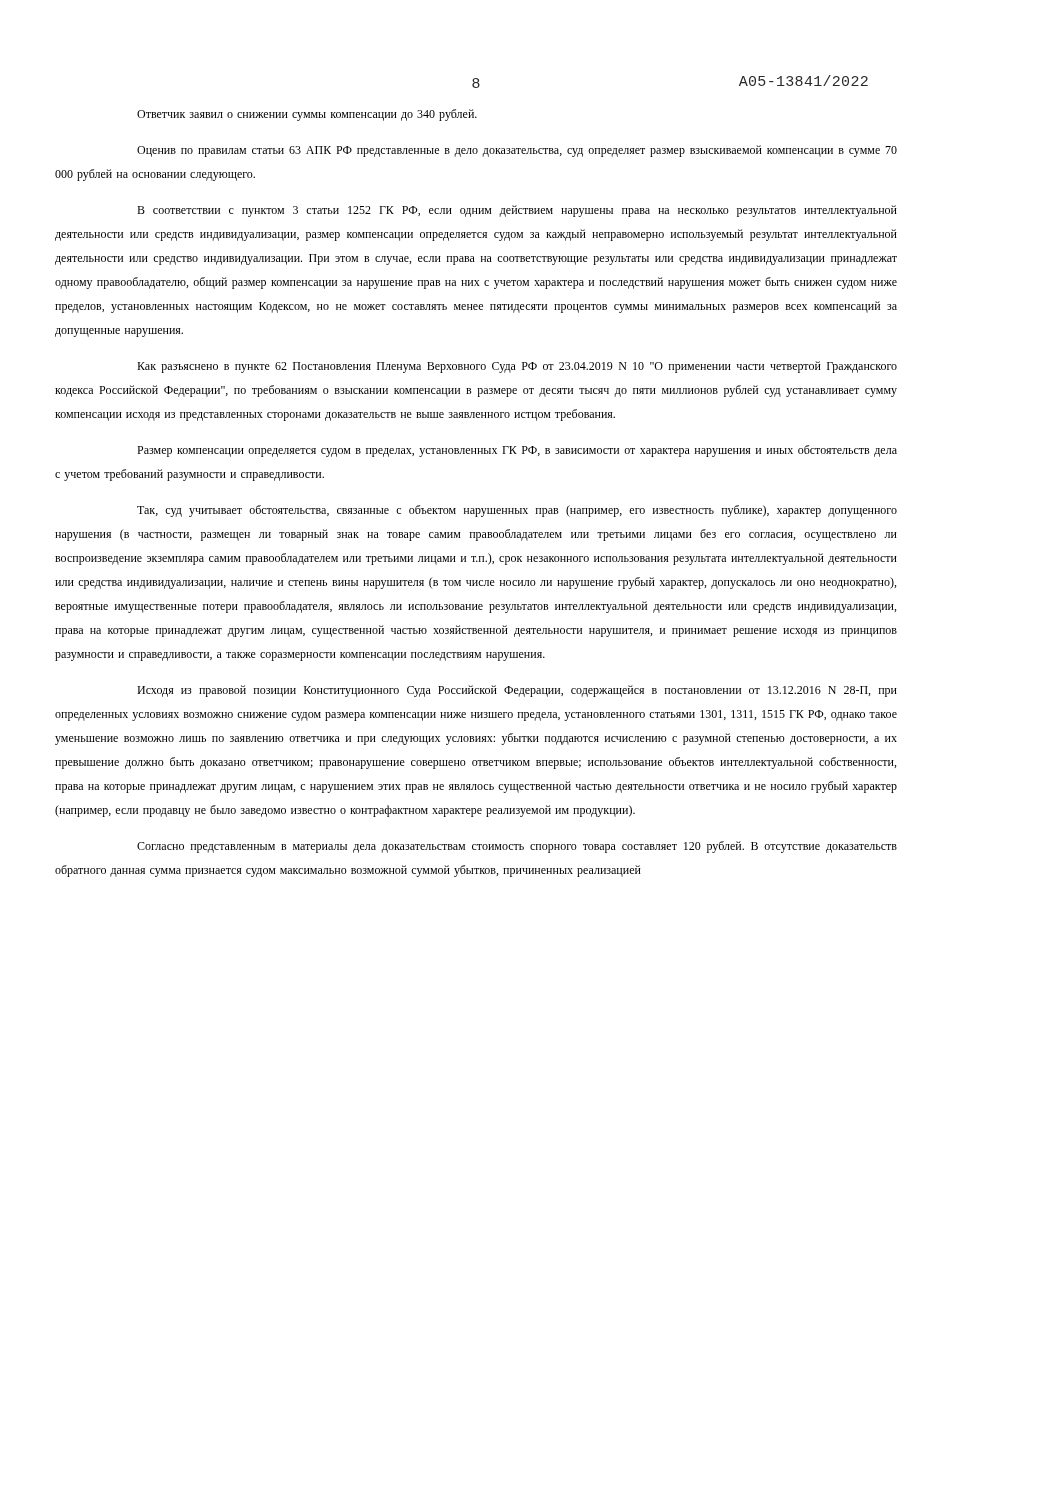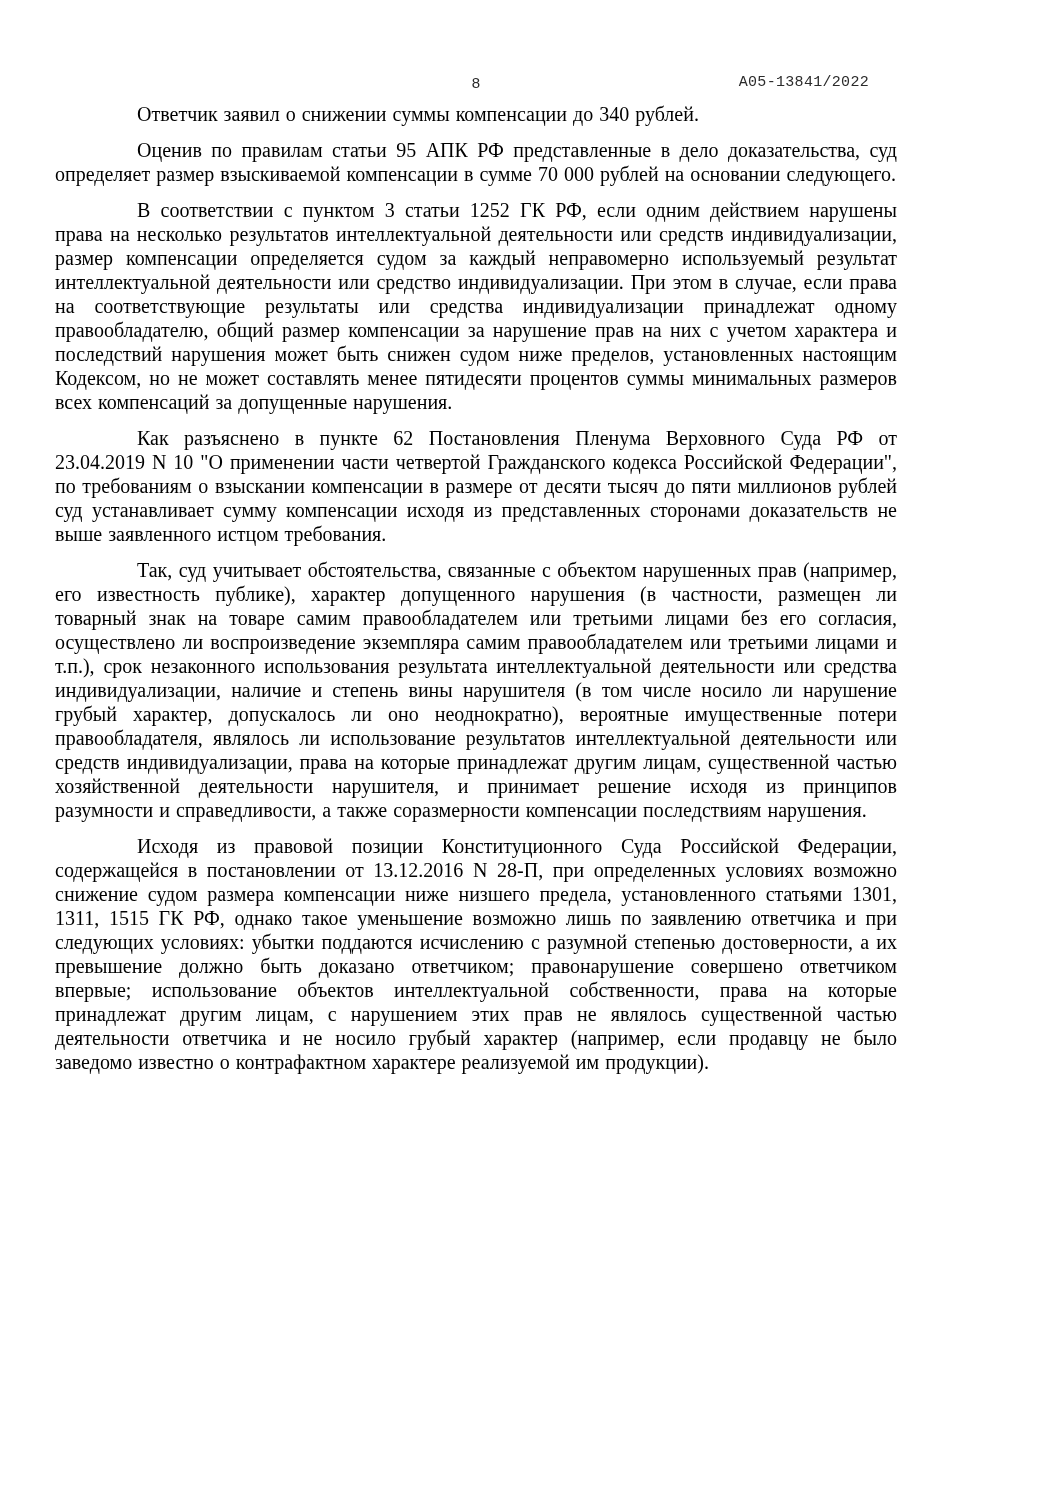--- a/index.html
+++ b/index.html
@@ -37,21 +37,21 @@
     position: absolute;
     right: 28px;
     letter-spacing: 0.3px;
     font-family: Liberation Mono, monospace;
   }
   .content {
     position: absolute;
     top: 102px;
     left: 55px;
     width: 842px;
-    font-size: 20px;
+    font-size: 12px;
     line-height: 24px;
     text-align: justify;
     text-align-last: left;
   }
   .content p {
     margin: 0 0 12px 0;
     text-indent: 82px;
     word-spacing: 1px;
   }
 </style>
@@ -60,20 +60,22 @@
 
 <div class="page">
 
   <div class="page-header">
     <span class="page-number">8</span>
     <span class="case-number">А05-13841/2022</span>
   </div>
 
   <div class="content">
     <p>Ответчик заявил о снижении суммы компенсации до 340 рублей.</p>
-    <p>Оценив по правилам статьи 95 АПК РФ представленные в дело доказательства, суд определяет размер взыскиваемой компенсации в сумме 70 000 рублей на основании следующего.</p>
+    <p>Оценив по правилам статьи 63 АПК РФ представленные в дело доказательства, суд определяет размер взыскиваемой компенсации в сумме 70 000 рублей на основании следующего.</p>
     <p>В соответствии с пунктом 3 статьи 1252 ГК РФ, если одним действием нарушены права на несколько результатов интеллектуальной деятельности или средств индивидуализации, размер компенсации определяется судом за каждый неправомерно используемый результат интеллектуальной деятельности или средство индивидуализации. При этом в случае, если права на соответствующие результаты или средства индивидуализации принадлежат одному правообладателю, общий размер компенсации за нарушение прав на них с учетом характера и последствий нарушения может быть снижен судом ниже пределов, установленных настоящим Кодексом, но не может составлять менее пятидесяти процентов суммы минимальных размеров всех компенсаций за допущенные нарушения.</p>
     <p>Как разъяснено в пункте 62 Постановления Пленума Верховного Суда РФ от 23.04.2019 N 10 "О применении части четвертой Гражданского кодекса Российской Федерации", по требованиям о взыскании компенсации в размере от десяти тысяч до пяти миллионов рублей суд устанавливает сумму компенсации исходя из представленных сторонами доказательств не выше заявленного истцом требования.</p>
+    <p>Размер компенсации определяется судом в пределах, установленных ГК РФ, в зависимости от характера нарушения и иных обстоятельств дела с учетом требований разумности и справедливости.</p>
     <p>Так, суд учитывает обстоятельства, связанные с объектом нарушенных прав (например, его известность публике), характер допущенного нарушения (в частности, размещен ли товарный знак на товаре самим правообладателем или третьими лицами без его согласия, осуществлено ли воспроизведение экземпляра самим правообладателем или третьими лицами и т.п.), срок незаконного использования результата интеллектуальной деятельности или средства индивидуализации, наличие и степень вины нарушителя (в том числе носило ли нарушение грубый характер, допускалось ли оно неоднократно), вероятные имущественные потери правообладателя, являлось ли использование результатов интеллектуальной деятельности или средств индивидуализации, права на которые принадлежат другим лицам, существенной частью хозяйственной деятельности нарушителя, и принимает решение исходя из принципов разумности и справедливости, а также соразмерности компенсации последствиям нарушения.</p>
     <p>Исходя из правовой позиции Конституционного Суда Российской Федерации, содержащейся в постановлении от 13.12.2016 N 28-П, при определенных условиях возможно снижение судом размера компенсации ниже низшего предела, установленного статьями 1301, 1311, 1515 ГК РФ, однако такое уменьшение возможно лишь по заявлению ответчика и при следующих условиях: убытки поддаются исчислению с разумной степенью достоверности, а их превышение должно быть доказано ответчиком; правонарушение совершено ответчиком впервые; использование объектов интеллектуальной собственности, права на которые принадлежат другим лицам, с нарушением этих прав не являлось существенной частью деятельности ответчика и не носило грубый характер (например, если продавцу не было заведомо известно о контрафактном характере реализуемой им продукции).</p>
+    <p>Согласно представленным в материалы дела доказательствам стоимость спорного товара составляет 120 рублей. В отсутствие доказательств обратного данная сумма признается судом максимально возможной суммой убытков, причиненных реализацией</p>
   </div>
 
 </div>
 
 </body></html>

